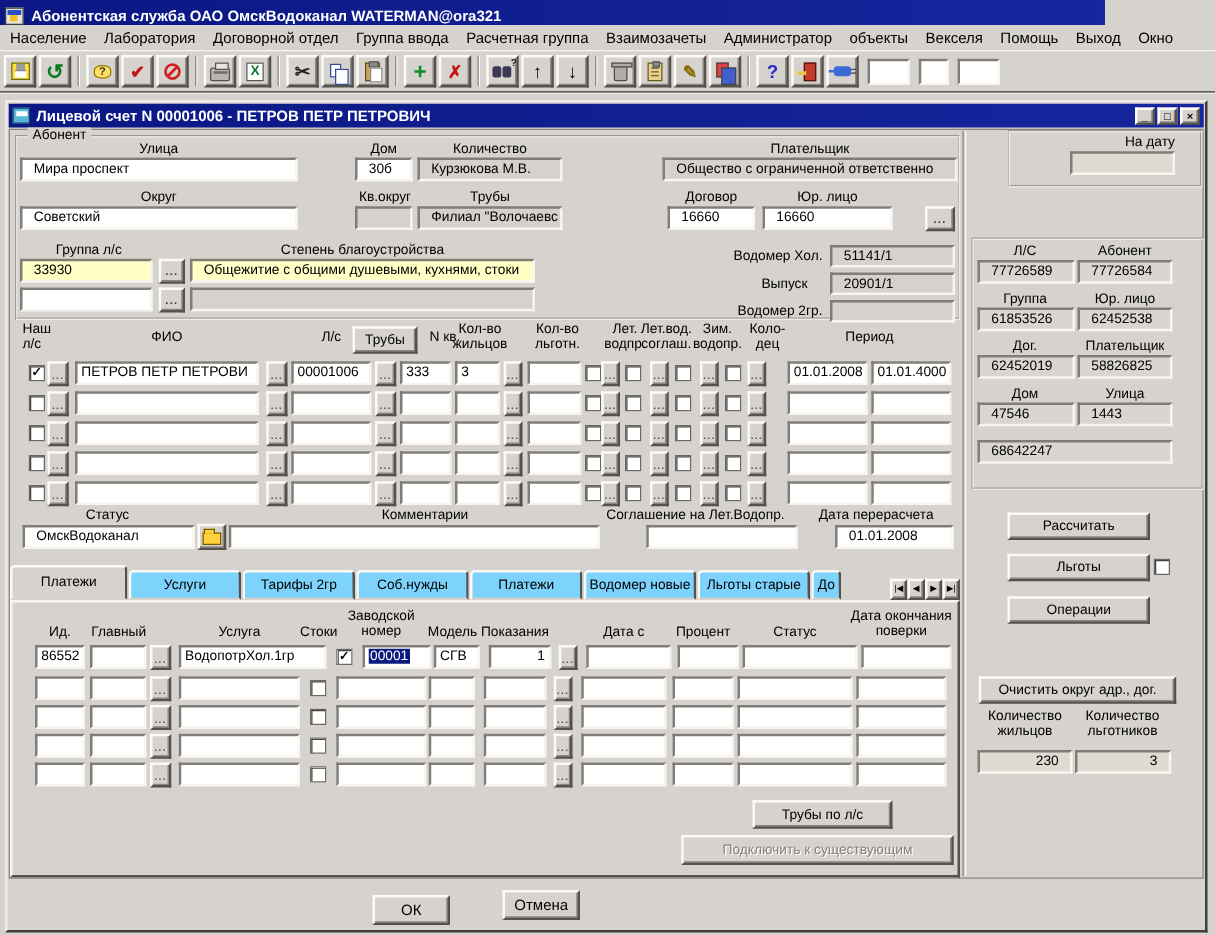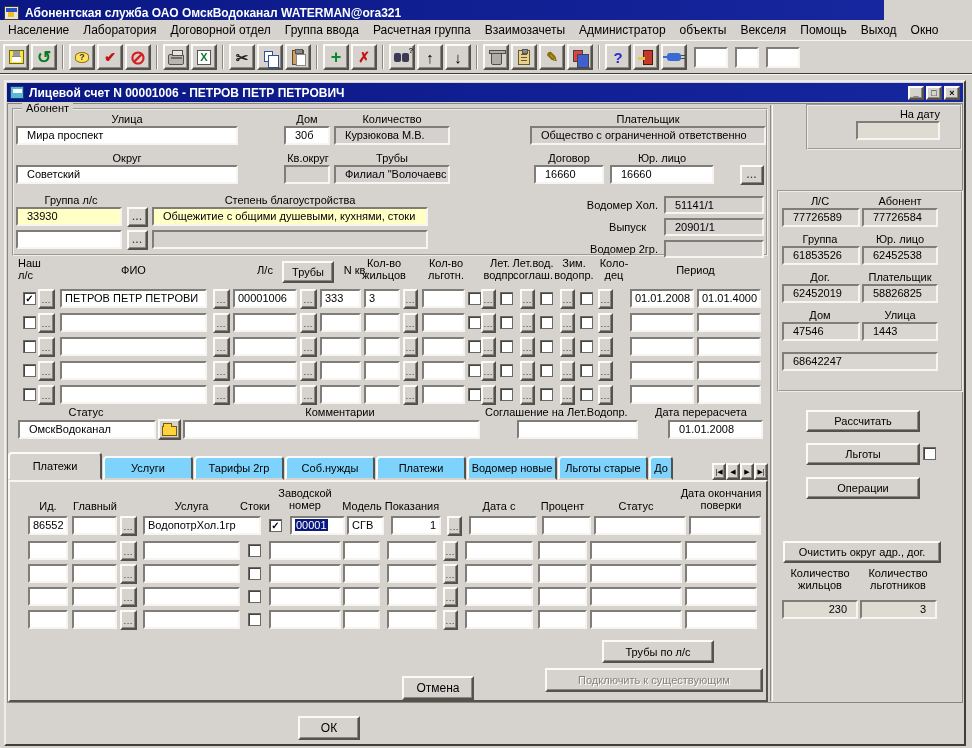--- a/index.html
+++ b/index.html
@@ -523,13 +523,13 @@
 <div class="pos btnb" style="left:806px;top:477px;width:114px;height:22px">Операции</div>
 <div class="pos btnb" style="left:783px;top:541px;width:158px;height:22px">Очистить округ адр., дог.</div>
 <div class="lbl c" style="left:782px;top:567px;width:76px">Количество
 жильцов</div>
 <div class="lbl c" style="left:858px;top:567px;width:80px">Количество
 льготников</div>
 <div class="pos bx nd r" style="left:782px;top:600px;width:76px">230</div>
 <div class="pos bx nd r" style="left:860px;top:600px;width:77px">3</div>
 
 <div class="pos btnb" style="left:298px;top:716px;width:62px;height:24px;font-size:12px">ОК</div>
-<div class="pos btnb" style="left:402px;top:676px;width:72px;height:24px;font-size:12px">Отмена</div>
+<div class="pos btnb" style="left:402px;top:712px;width:62px;height:24px;font-size:12px">Отмена</div>
 
 </body></html>

